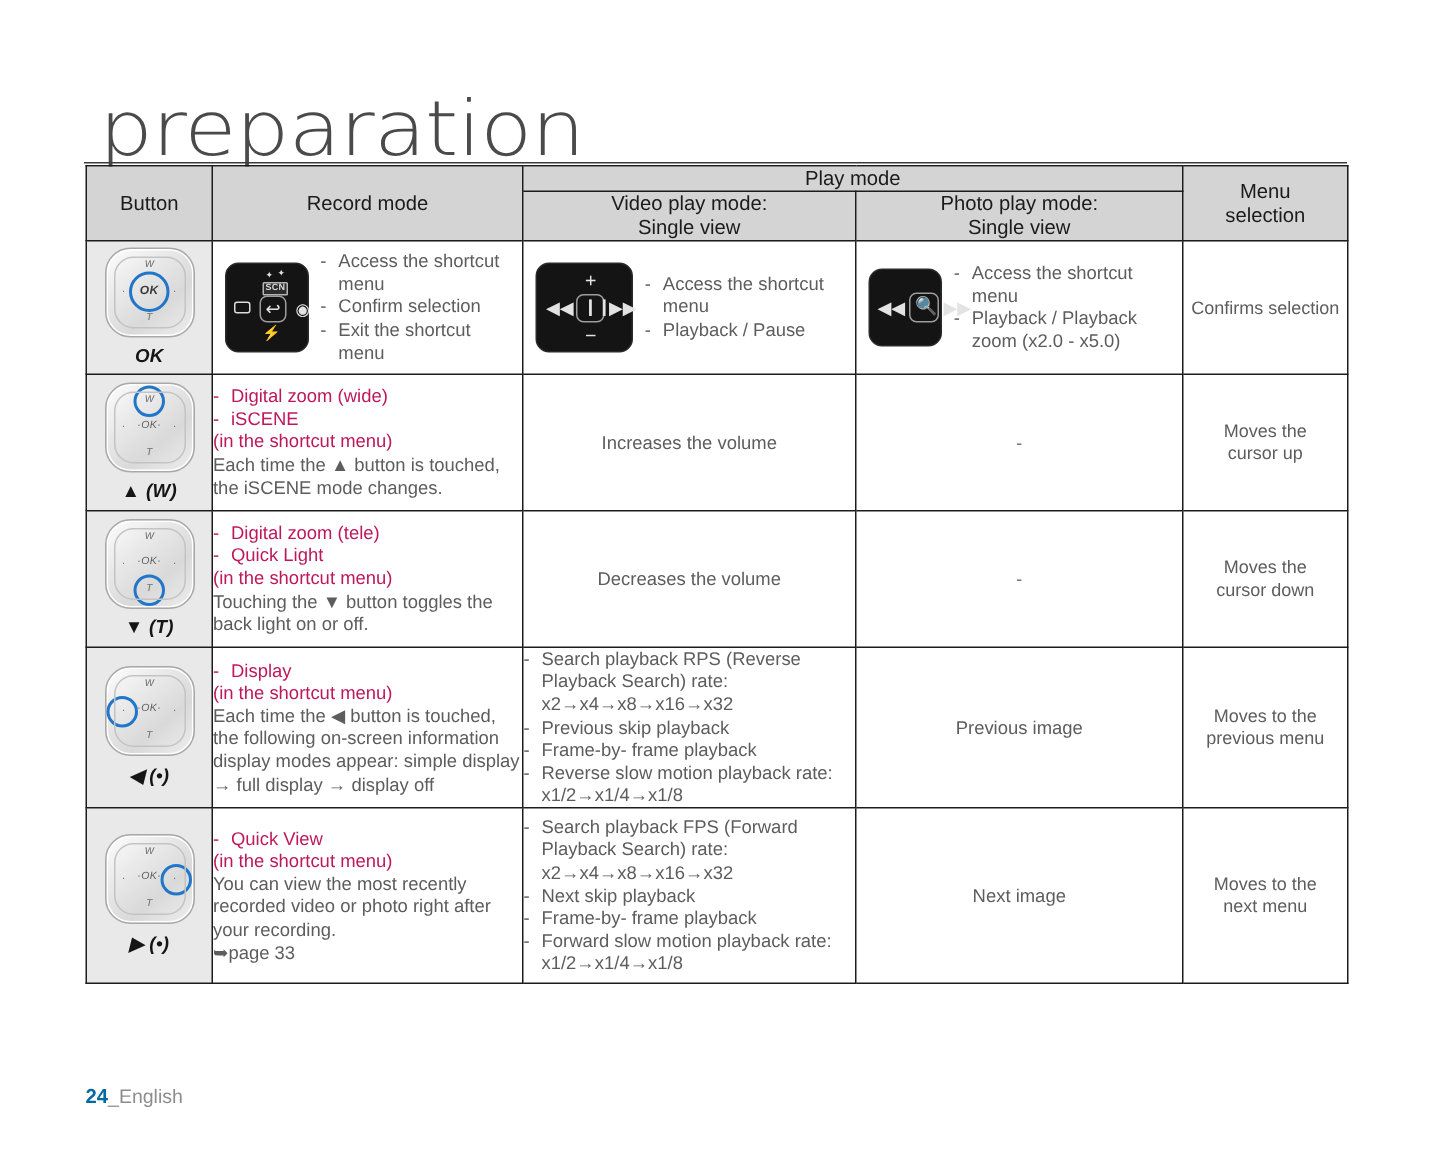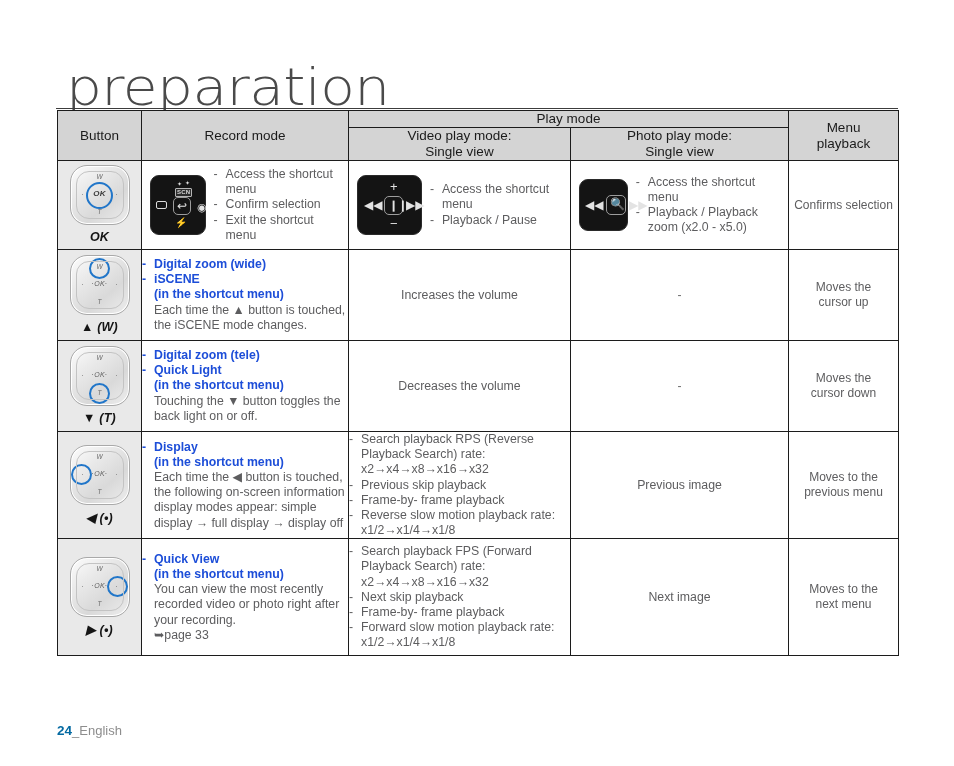--- a/index.html
+++ b/index.html
@@ -121,23 +121,23 @@
     position: relative;
     padding-left: 12px;
     margin: 0 0 0 0;
   }
   ul.bl li::before {
     content: "-";
     position: absolute;
     left: 0;
     top: 0;
   }
-  ul.bl li.sub { padding-left: 12px; }
+  ul.bl li.sub { padding-left: 0; }
   ul.bl li.sub::before { content: ""; }
-  .b { font-weight: bold; color: #1d4ed8; }
+  .b { font-weight: normal; color: #be185d; }
 
   
   .pad-wrap { display: inline-block; text-align: center; font-style: italic; }
   .pad {
     position: relative;
     width: 58px;
     height: 58px;
     margin: 0 auto;
     border-radius: 17px;
     background: linear-gradient(140deg,#fdfdfd 0%,#ebebeb 30%,#d9d9d9 65%,#eeeeee 100%);
@@ -269,21 +269,21 @@
       <col class="c-photo">
       <col class="c-menu">
   </colgroup>
   <tbody>
       <tr>
     <th class="hdr" rowspan="2">Button</th>
     <th class="hdr" rowspan="2">Record mode</th>
     <th class="hdr" colspan="2">Play mode</th>
     <th class="hdr" rowspan="2">
       <div>Menu</div>
-      <div>playback</div>
+      <div>selection</div>
     </th>
   </tr>
   <tr>
     <th class="hdr">
       <div>Video play mode:</div>
       <div>Single view</div>
     </th>
     <th class="hdr">
       <div>Photo play mode:</div>
       <div>Single view</div>

